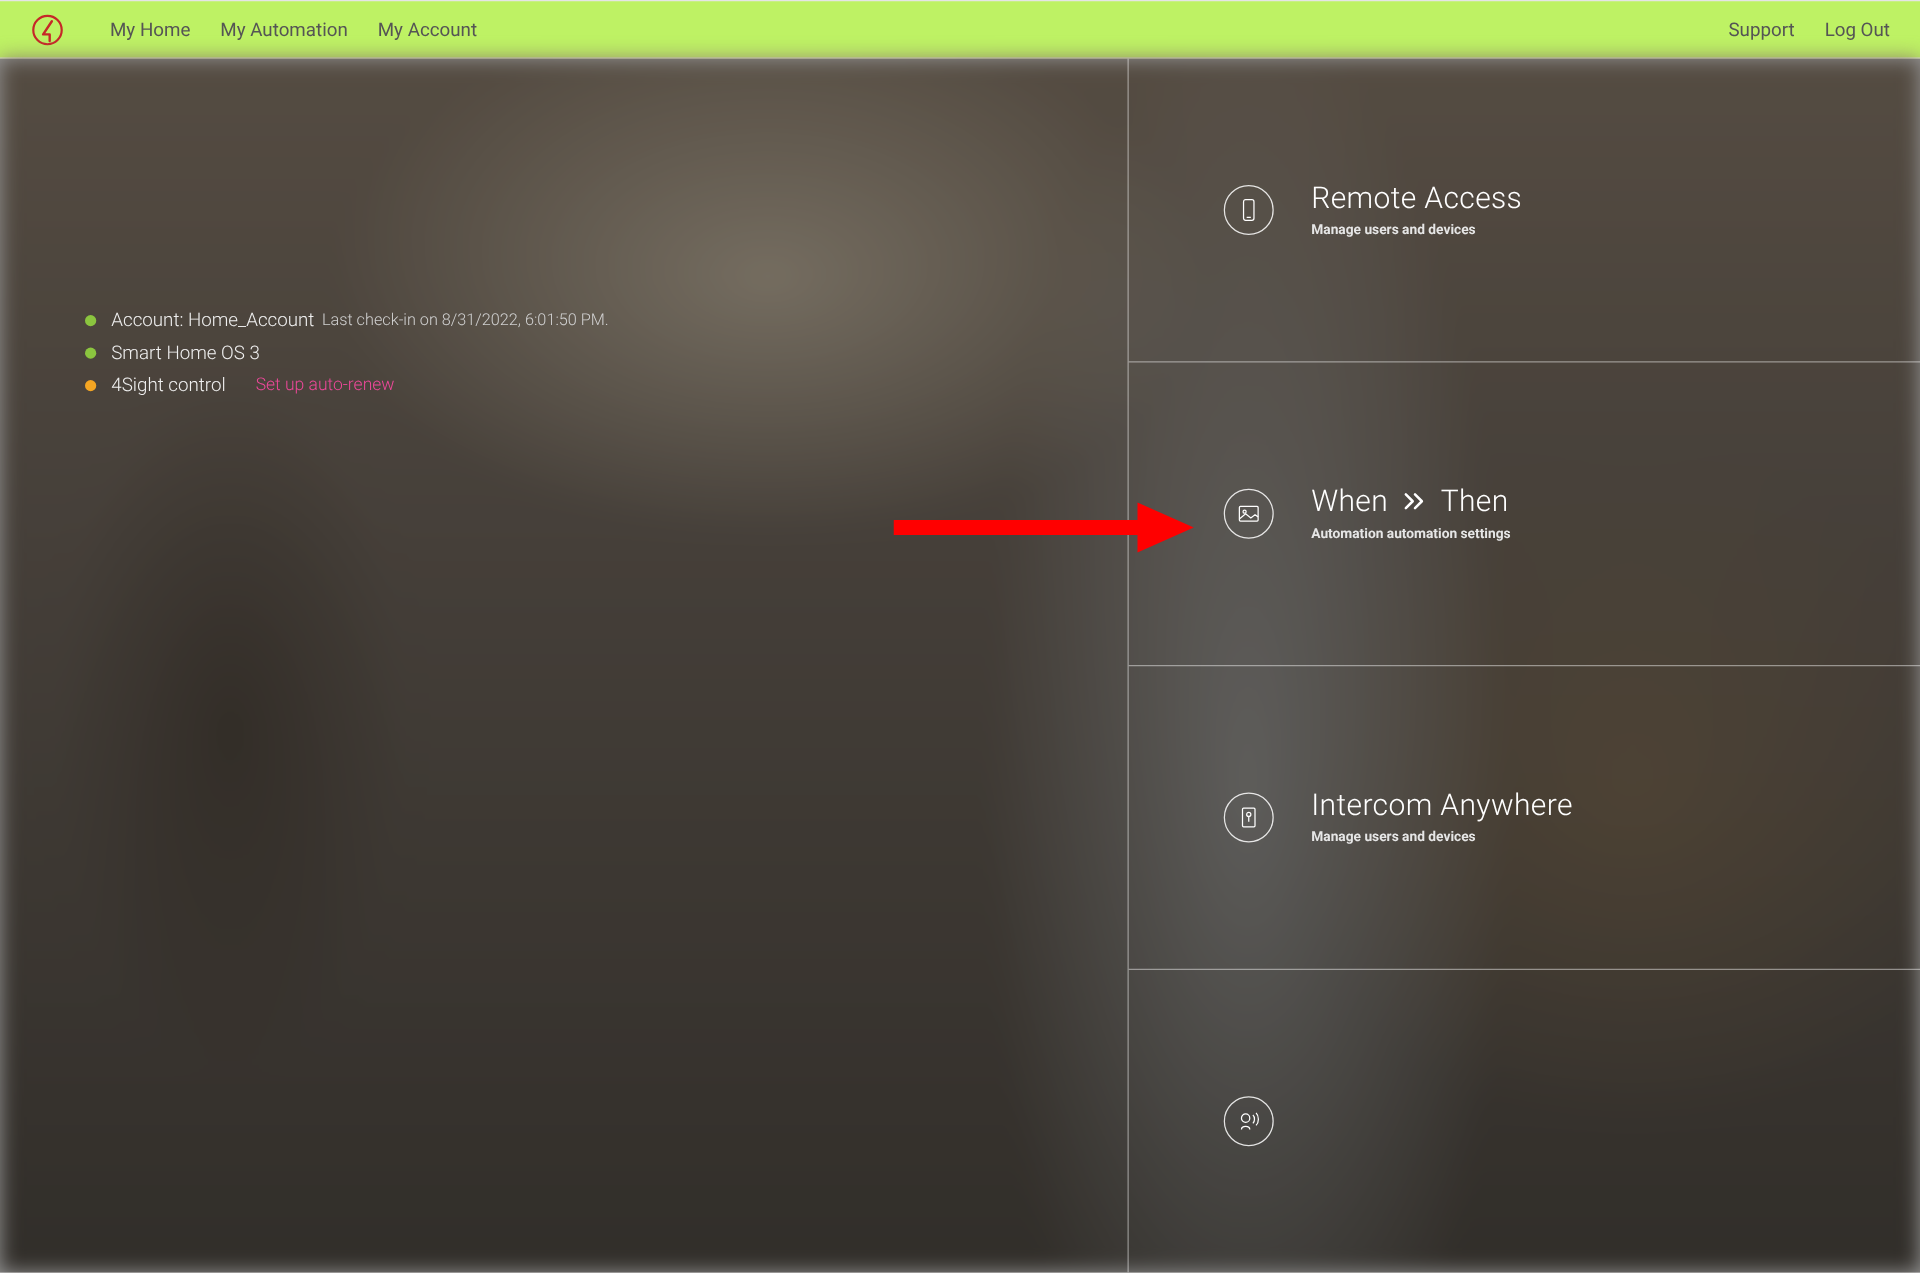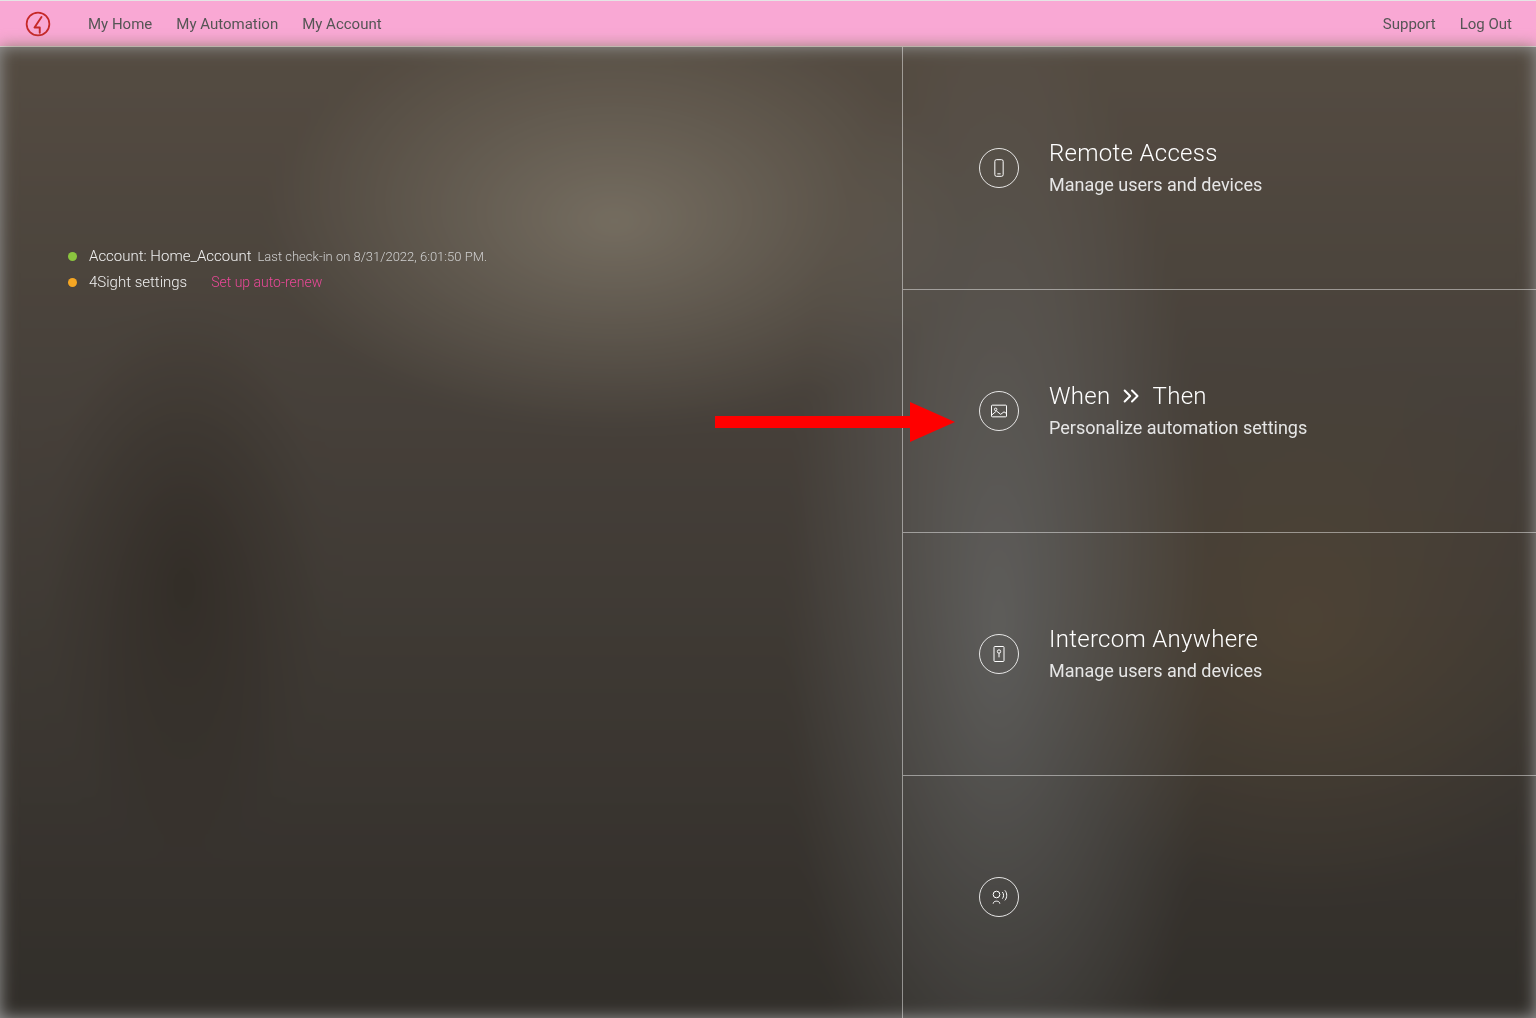--- a/index.html
+++ b/index.html
@@ -13,21 +13,21 @@
 
     
     .top-nav {
       display: flex;
       align-items: center;
       justify-content: space-between;
       height: 47px;
       padding: 0 24px;
       border-bottom: 1px solid #e5e5e5;
       border-top: 1px solid #e5e5e5;
-      background: #f9a8d4;
+      background: #bef264;
     }
     .nav-left { display: flex; align-items: center; gap: 24px; }
     .nav-right { display: flex; align-items: center; gap: 24px; justify-content: flex-end; }
     .logo {
       width: 28px;
       height: 28px;
       display: flex;
       align-items: center;
       justify-content: center;
       margin-right: 12px;
@@ -149,22 +149,22 @@
     .card-title {
       font-size: 24px;
       font-weight: 300;
       letter-spacing: 0.3px;
       margin-bottom: 4px;
       display: flex;
       align-items: center;
       gap: 6px;
     }
     .card-sub {
-      font-size: 18px;
-      font-weight: 400;
+      font-size: 11px;
+      font-weight: 700;
       color: #e6e6e6;
       max-width: 300px;
       line-height: 1.5;
     }
     .chev-double {
       display: inline-flex;
       align-items: center;
       margin: 0 4px;
     }
 
@@ -205,24 +205,28 @@
 
   <div class="welcome-zone">
     <ul class="status-list">
 
       <li class="status-item">
         <span class="dot dot-green"></span>
         <span class="label">Account: Home_Account</span>
         <span class="sub">Last check-in on 8/31/2022, 6:01:50 PM.</span>
       </li>
 
+      <li class="status-item">
+        <span class="dot dot-green"></span>
+        <span class="label">Smart Home OS 3</span>
+      </li>
 
       <li class="status-item">
         <span class="dot dot-orange"></span>
-        <span class="label">4Sight settings</span>
+        <span class="label">4Sight control</span>
         <span class="link">Set up auto-renew</span>
       </li>
 
     </ul>
   </div>
 
   <div class="cards">
 
     <div class="card">
       <div class="card-icon">
@@ -251,21 +255,21 @@
         <div class="card-title">
           <span>When</span>
           <span class="chev-double">
             <svg width="22" height="18" viewBox="0 0 24 18" stroke="#fff" fill="none" stroke-width="2.2" stroke-linecap="round" stroke-linejoin="round">
               <polyline points="4,3 10,9 4,15"></polyline>
                 <polyline points="12,3 18,9 12,15"></polyline>
             </svg>
           </span>
           <span>Then</span>
         </div>
-        <div class="card-sub">Personalize automation settings</div>
+        <div class="card-sub">Automation automation settings</div>
       </div>
     </div>
 
     <div class="card">
       <div class="card-icon">
         <svg viewBox="0 0 24 24">
             <rect x="6" y="3" width="12" height="18" rx="1"></rect>
             <circle cx="12" cy="9" r="2"></circle>
             <line x1="12" y1="11" x2="12" y2="16"></line>
           </svg>

